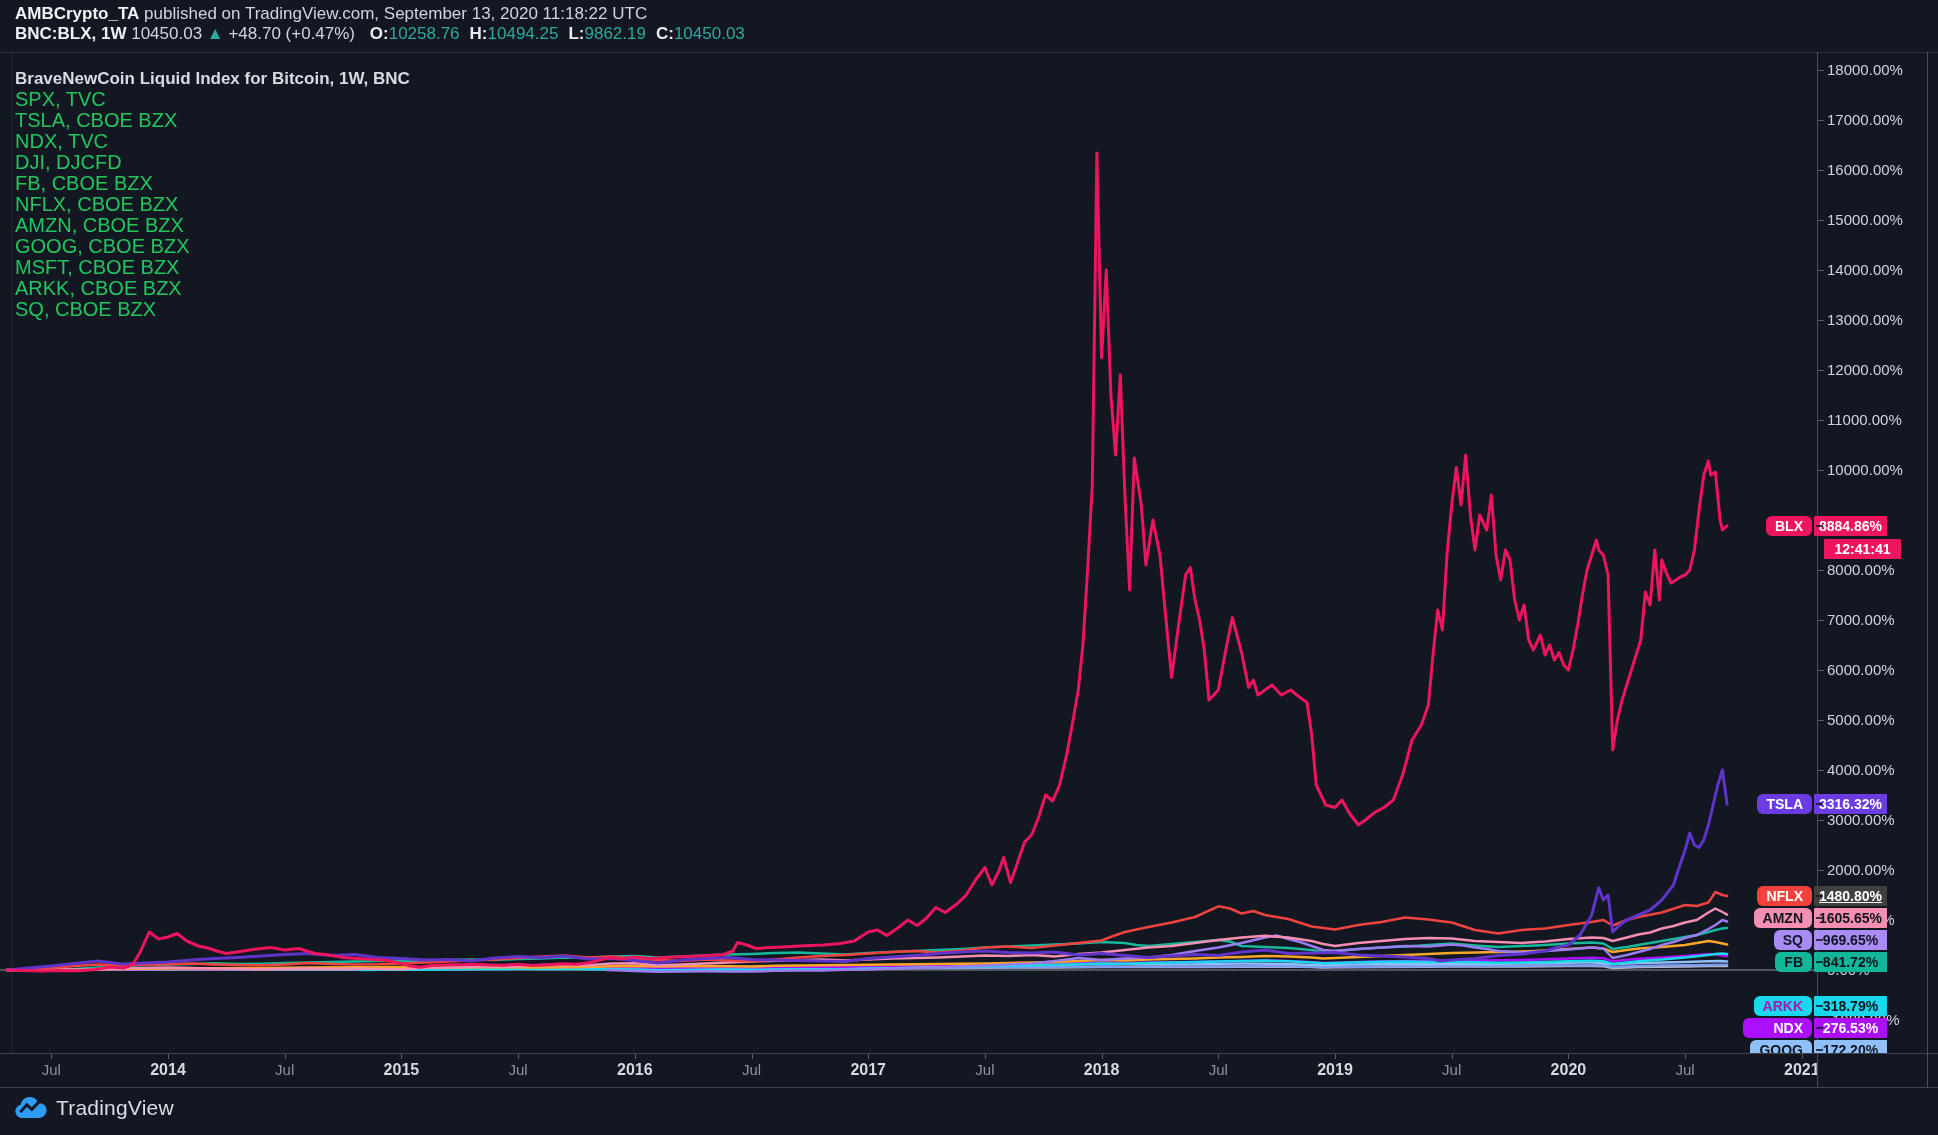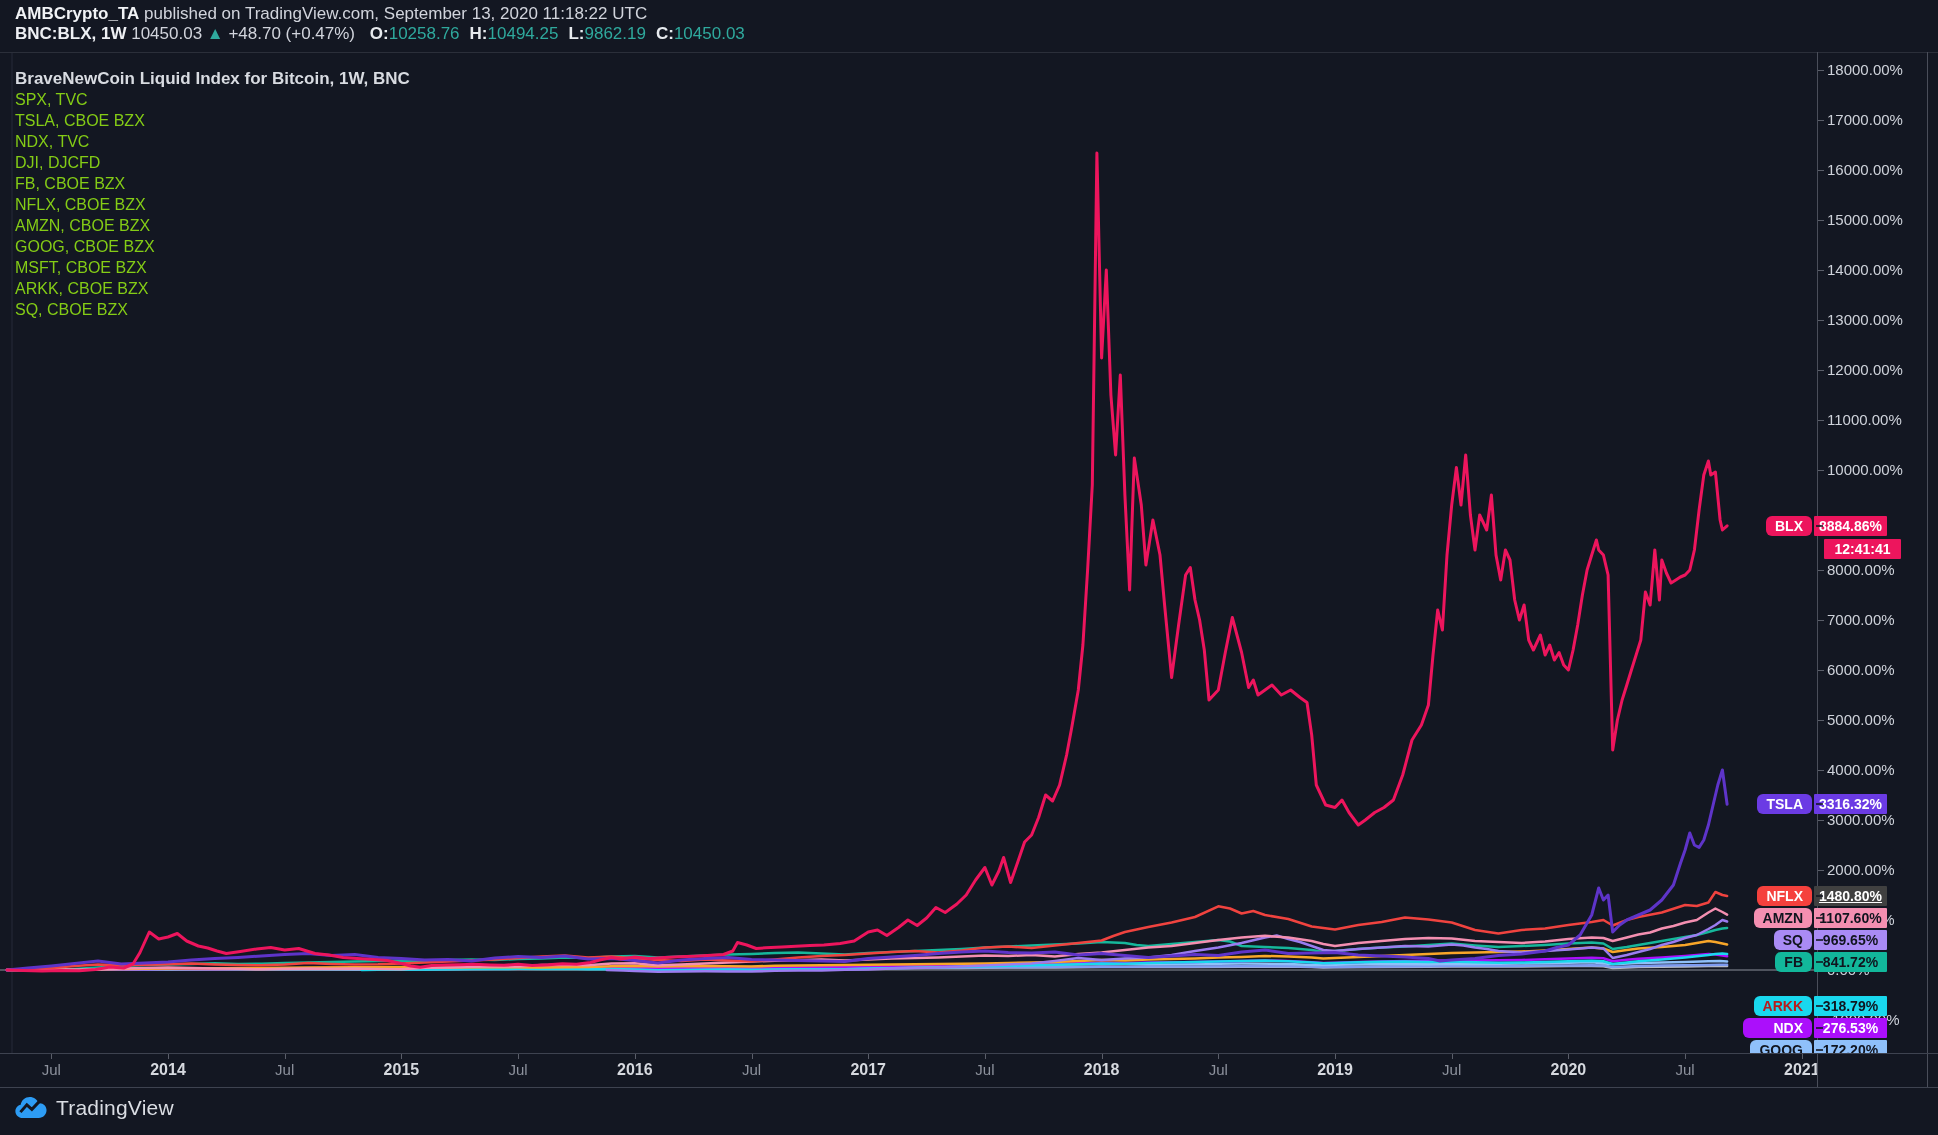--- a/index.html
+++ b/index.html
@@ -34,21 +34,21 @@
   #header{position:absolute;left:15px;top:4px;z-index:10;white-space:nowrap;}
   #header .l1{font-size:17px;height:19px;line-height:19px;color:#d1d4dc;}
   #header .l1 b{color:#f1f3f6;}
   #header .l2{font-size:17px;height:19px;line-height:19px;margin-top:1px;color:#d1d4dc;}
   #header .sym{font-weight:bold;color:#eef0f4;}
   .teal{color:#2fa99d;}
   .olab{font-weight:bold;color:#e7eaee;margin-left:10px;}
   
   #legend{position:absolute;left:15px;top:68px;z-index:10;}
   #legend .title{font-size:17px;font-weight:bold;color:#d8dbe1;height:21px;line-height:21px;}
-  #legend .item{font-size:16px;color:#84cc16;height:21px;line-height:21px;}
+  #legend .item{font-size:20px;color:#22c55e;height:21px;line-height:21px;}
   
   #footer{position:absolute;left:14px;top:1095px;z-index:10;display:flex;align-items:center;gap:9px;}
   #footer .brand{font-size:21px;color:#dadde3;letter-spacing:.2px;}
 </style>
 </head>
 <body>
 
 <div id="stage">
 
   <svg id="chart-svg" width="1938" height="1135">
@@ -169,35 +169,35 @@
         <span class="plval" style="background: rgb(107, 59, 228); color: rgb(255, 255, 255);">3316.32%</span>
         <span class="pldash"></span>
       </div>
       <div class="plrow" style="top: 885.96px;">
         <span class="plname" style="background: rgb(245, 65, 61); color: rgb(255, 255, 255);">NFLX</span>
         <span class="plval" style="background: #404040; color: rgb(255, 255, 255); text-decoration: underline;">1480.80%</span>
         <span class="pldash"></span>
       </div>
       <div class="plrow" style="top: 907.96px;">
         <span class="plname" style="background: rgb(244, 143, 177); color: rgb(16, 20, 30);">AMZN</span>
-        <span class="plval" style="background: rgb(244, 143, 177); color: rgb(16, 20, 30);">1107.60%</span>
+        <span class="plval" style="background: rgb(244, 143, 177); color: rgb(16, 20, 30);">1605.65%</span>
         <span class="pldash"></span>
       </div>
       <div class="plrow" style="top: 929.96px;">
         <span class="plname" style="background: rgb(169, 139, 245); color: rgb(16, 20, 30);">SQ</span>
         <span class="plval" style="background: rgb(169, 139, 245); color: rgb(16, 20, 30);">969.65%</span>
         <span class="pldash"></span>
       </div>
       <div class="plrow" style="top: 951.96px;">
         <span class="plname" style="background: rgb(18, 183, 155); color: rgb(16, 20, 30);">FB</span>
         <span class="plval" style="background: rgb(18, 183, 155); color: rgb(16, 20, 30);">841.72%</span>
         <span class="pldash"></span>
       </div>
       <div class="plrow" style="top: 995.96px;">
-        <span class="plname" style="background: rgb(25, 216, 238); color: #b91c1c; margin-left: 17px;">ARKK</span>
+        <span class="plname" style="background: rgb(25, 216, 238); color: #a21caf; margin-left: 17px;">ARKK</span>
         <span class="plval" style="background: rgb(25, 216, 238); color: rgb(16, 20, 30);">318.79%</span>
         <span class="pldash"></span>
       </div>
       <div class="plrow" style="top: 1017.96px;">
         <span class="plname" style="background: rgb(171, 15, 251); color: rgb(255, 255, 255); padding-left: 30px;">NDX</span>
         <span class="plval" style="background: rgb(171, 15, 251); color: rgb(255, 255, 255);">276.53%</span>
         <span class="pldash"></span>
       </div>
       <div class="plrow" style="top: 1039.96px;">
         <span class="plname" style="background: rgb(143, 192, 250); color: rgb(16, 20, 30);">GOOG</span>

